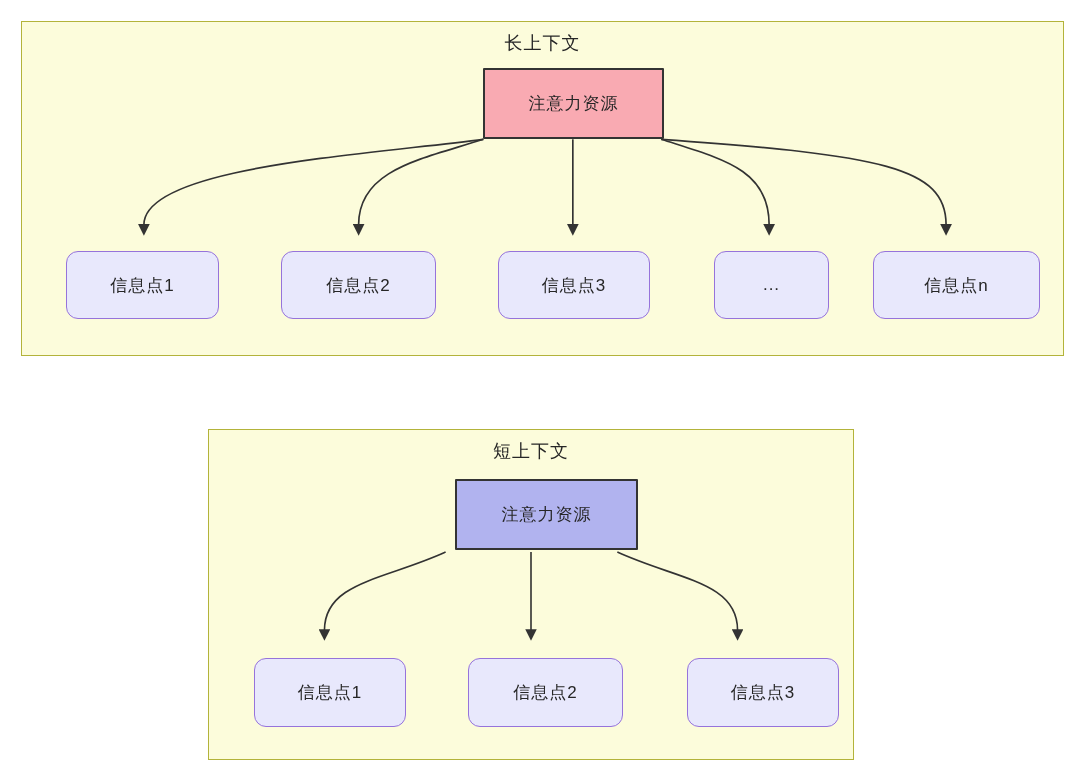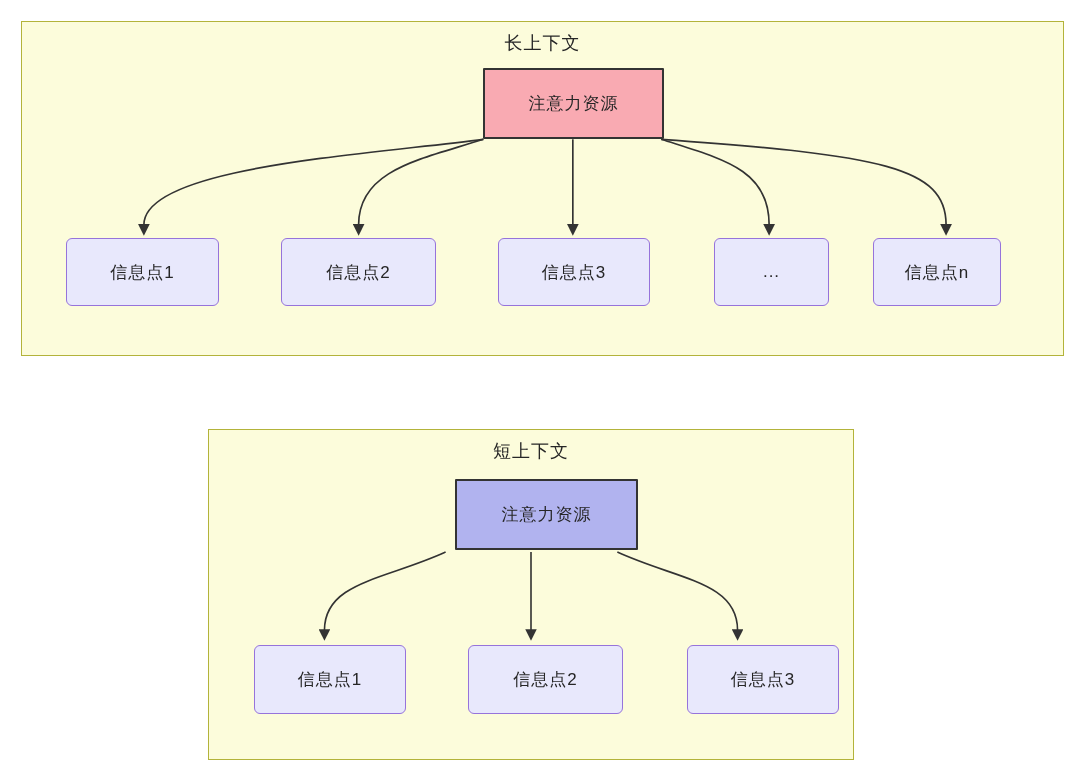--- a/index.html
+++ b/index.html
@@ -54,31 +54,32 @@
   .source-node {
     border: 2px solid var(--node-border-dark, #333333);
     border-radius: 1px;
     justify-content: center;
   }
   .source-node.pink { background: var(--attention-top-fill, #f9aab2); }
   .source-node.periwinkle { background: var(--attention-bottom-fill, #b1b3ef); }
   .target-node {
     background: var(--info-fill, #e8e8fc);
     border: 1px solid var(--info-border, #9673db);
-    border-radius: 6px;
+    border-radius: 12px;
+    margin-top: 13px;
   }
 
   
   .panel-long   { left: 21px;  top: 21px;  width: 1043px; height: 335px; }
   .long-source  { left: 461px; top: 46px;  width: 181px; height: 71px; }
   .long-t0 { left: 44px;  top: 216px; width: 153px; height: 68px; }
   .long-t1 { left: 259px; top: 216px; width: 155px; height: 68px; }
   .long-t2 { left: 476px; top: 216px; width: 152px; height: 68px; }
   .long-t3 { left: 692px; top: 216px; width: 115px; height: 68px; }
-  .long-t4 { left: 851px; top: 216px; width: 128px; height: 68px; }
+  .long-t4 { left: 851px; top: 216px; width: 167px; height: 68px; }
 
   
   .panel-short  { left: 208px; top: 429px; width: 646px; height: 331px; }
   .short-source { left: 246px; top: 49px;  width: 183px; height: 71px; }
   .short-t0 { left: 45px;  top: 215px; width: 152px; height: 69px; }
   .short-t1 { left: 259px; top: 215px; width: 155px; height: 69px; }
   .short-t2 { left: 478px; top: 215px; width: 152px; height: 69px; }
 
   .edge {
     fill: none;

